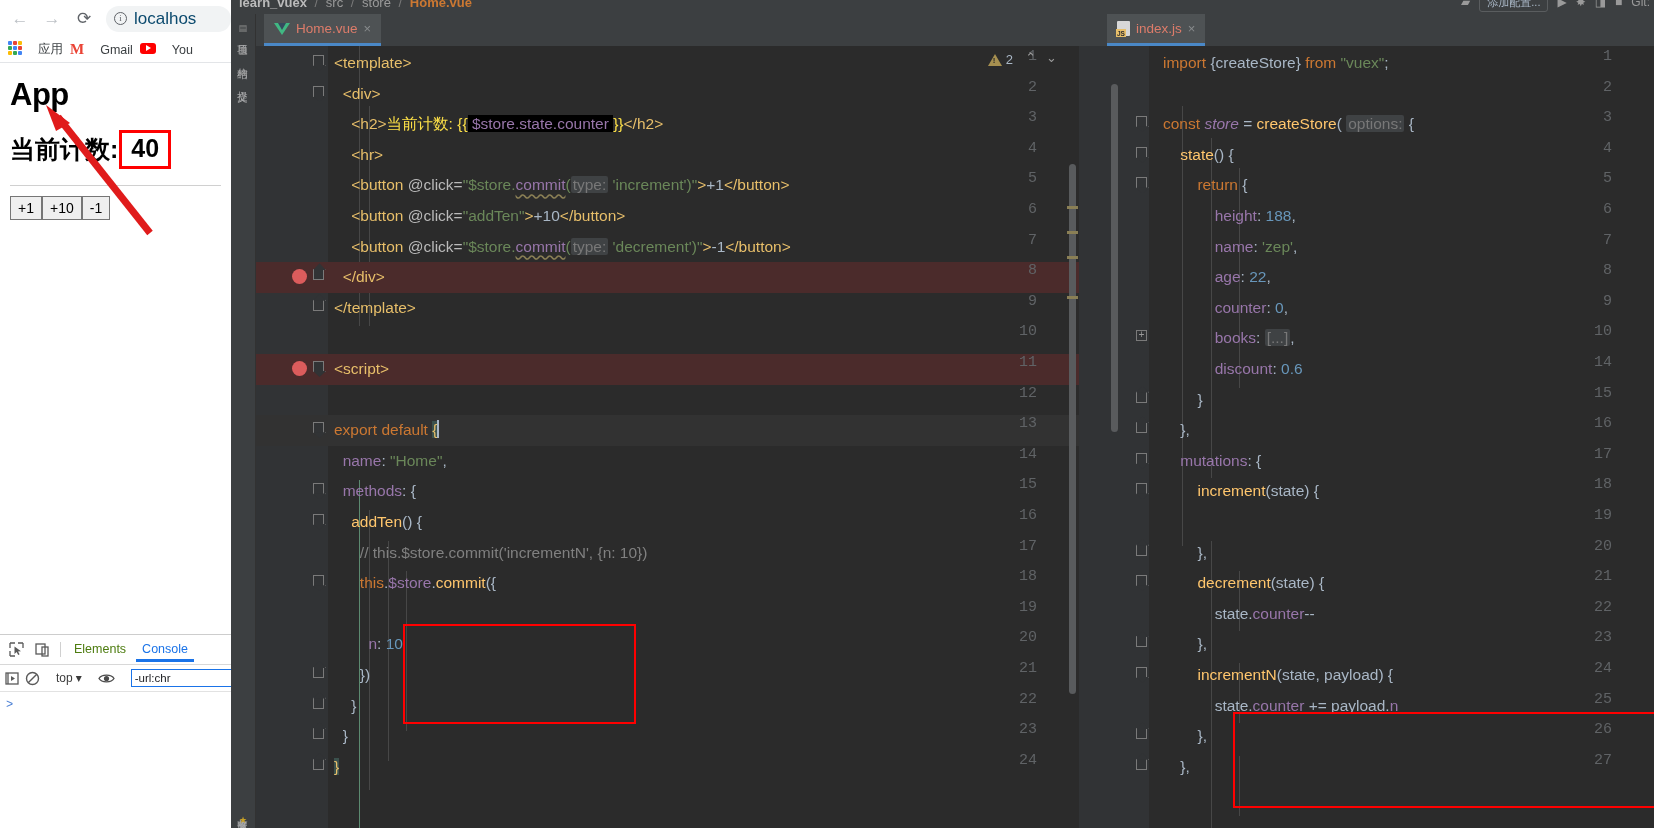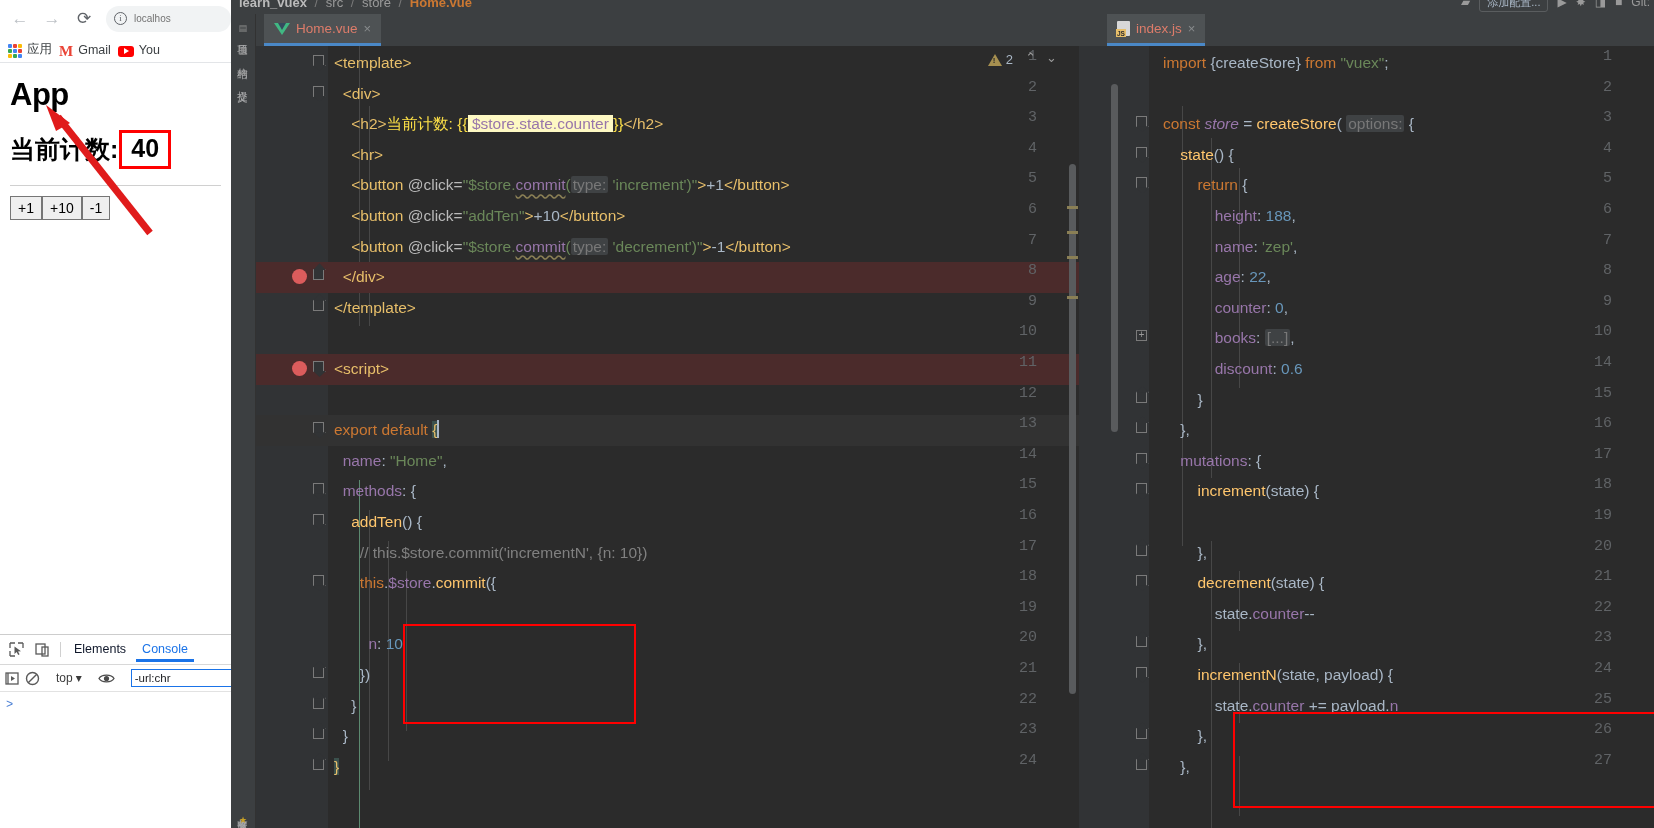--- a/index.html
+++ b/index.html
@@ -11,25 +11,25 @@
              background:#ffffff; overflow:hidden; }
   #chrome-toolbar { height:37px; background:#ffffff; display:flex; align-items:center;
                     padding-left:6px; gap:4px; }
   .nav-btn { width:28px; height:28px; display:flex; align-items:center; justify-content:center;
              color:#5f6368; font-size:17px; }
   .nav-btn.dim { color:#bdc1c6; }
   #omnibox { margin-left:4px; height:26px; flex:1; background:#f1f3f4; border-radius:13px;
              display:flex; align-items:center; padding:0 8px; gap:7px; overflow:hidden; }
   #omnibox .info-ico { width:13px; height:13px; border:1.3px solid #5f6368; border-radius:50%;
         font-size:9px; line-height:11px; text-align:center; color:#5f6368; flex:none; font-family:"Liberation Serif",serif;}
-  #omnibox .url { font-size:10px; color:#737373; white-space:nowrap; }
+  #omnibox .url { font-size:17px; color:#0c4a6e; white-space:nowrap; }
 
   #bookmarks { height:26px; display:flex; align-items:center; gap:7px; padding-left:8px;
                border-bottom:1px solid #e3e5e8; overflow:hidden; }
-  .bm { display:flex; align-items:flex-end; gap:5px; font-size:12.5px; color:#3c4043; white-space:nowrap;}
+  .bm { display:flex; align-items:flex-start; gap:16px; font-size:12.5px; color:#3c4043; white-space:nowrap;}
   .apps-grid { width:14px; height:14px; display:grid; grid-template-columns:repeat(3,1fr);
                grid-template-rows:repeat(3,1fr); gap:1.5px; flex:none; }
   .apps-grid i { display:block; border-radius:1px; }
   .gm { font-family:"Liberation Serif",serif; font-weight:bold; font-size:15px; color:#ea4335; line-height:12px;}
   .yt { width:16px; height:11px; background:#ff0000; border-radius:3px; position:relative; flex:none;}
   .yt:after { content:""; position:absolute; left:6px; top:2.5px; border-left:5px solid #fff;
               border-top:3px solid transparent; border-bottom:3px solid transparent; }
 
   #page { padding:14px 10px 0 10px; height:571px; position:relative; background:#fff;}
   #page h1 { font-size:31px; color:#000; font-weight:bold; letter-spacing:-.5px; }
@@ -43,21 +43,21 @@
                    border:1px solid #767676; padding:3px 7px; color:#000; }
   #arrow-svg { position:absolute; left:18px; top:30px; pointer-events:none; }
 
   
   #devtools { position:absolute; left:0; top:634px; width:231px; height:194px;
               background:#ffffff; border-top:1px solid #cdcdcd; overflow:hidden; }
   #dt-tabs { height:30px; display:flex; align-items:center; gap:4px; padding-left:5px;
              border-bottom:1px solid #d8d8d8; }
   .dt-ico { width:22px; height:22px; display:flex; align-items:center; justify-content:center; color:#5a5a5a;}
   .dt-sep { width:1px; height:15px; background:#d0d0d0; margin:0 3px; }
-  .dt-tab { font-size:12.5px; color:#0f172a; padding:5px 6px 6px 6px; white-space:nowrap;}
+  .dt-tab { font-size:12.5px; color:#4d7c0f; padding:5px 6px 6px 6px; white-space:nowrap;}
   .dt-tab.active { color:#1a73e8; box-shadow: inset 0 -3px 0 #1a73e8; }
   #dt-filterbar { height:27px; display:flex; align-items:center; gap:5px; padding-left:5px;
                   border-bottom:1px solid #e2e2e2; }
   #dt-filterbar .sel { font-size:12px; color:#3c3c3c; display:flex; align-items:center; gap:3px;}
   #dt-filter-input { border:1.5px solid #1a73e8; height:18px; font-size:11.5px; padding:0 3px;
                      width:120px; color:#202124; outline:none; font-family:"Liberation Sans",sans-serif;}
   #dt-console { padding:6px 0 0 6px; font-size:12px; color:#4a7fd4; font-family:"Liberation Mono",monospace;}
 
   
   #ide { position:absolute; left:231px; top:0; width:1423px; height:828px; background:#3c3f41; }
@@ -135,21 +135,21 @@
   .guide { position:absolute; width:1px; background:#474747; top:0; }
   .guide.active { background:#5c8a70; }
 
   
   .t-tag{color:#e8bf6a;} .t-txt{color:#a9b7c6;} .t-cn{color:#fde047;}
   .t-attr{color:#bababa;} .t-str{color:#6a8759;} .t-fn{color:#ffc66d;}
   .t-kw{color:#cc7832;} .t-num{color:#6897bb;} .t-prop{color:#9876aa;}
   .t-comment{color:#808080;} .t-brace{color:#a9b7c6;} .t-param{color:#a9b7c6;}
   .t-italic{color:#9876aa; font-style:italic;}
   .hint{background:#3f4244;color:#787878;padding:0 2px;border-radius:2px;}
-  .inject{background:#fef9c3;}
+  .inject{background:#000000;}
   .wavy{text-decoration:underline; text-decoration-style:wavy; text-decoration-color:#8a7f55;
         text-underline-offset:3px;}
   .caret{display:inline-block;width:2px;height:18px;background:#a9b7c6;vertical-align:-3px;}
   .selbr{background:#3b514d;}
 
   #warn-badge { position:absolute; right:66px; top:6px; display:flex; align-items:center; gap:4px;
                 font-size:13px; color:#a9b7c6; font-family:"Liberation Sans",sans-serif; z-index:9;}
   .warn-tri { width:0;height:0;border-left:7px solid transparent;border-right:7px solid transparent;
               border-bottom:12px solid #a79050; position:relative;}
   .warn-tri:after{content:"!";position:absolute;left:-2px;top:2px;font-size:8px;color:#2b2b2b;font-weight:bold;}

